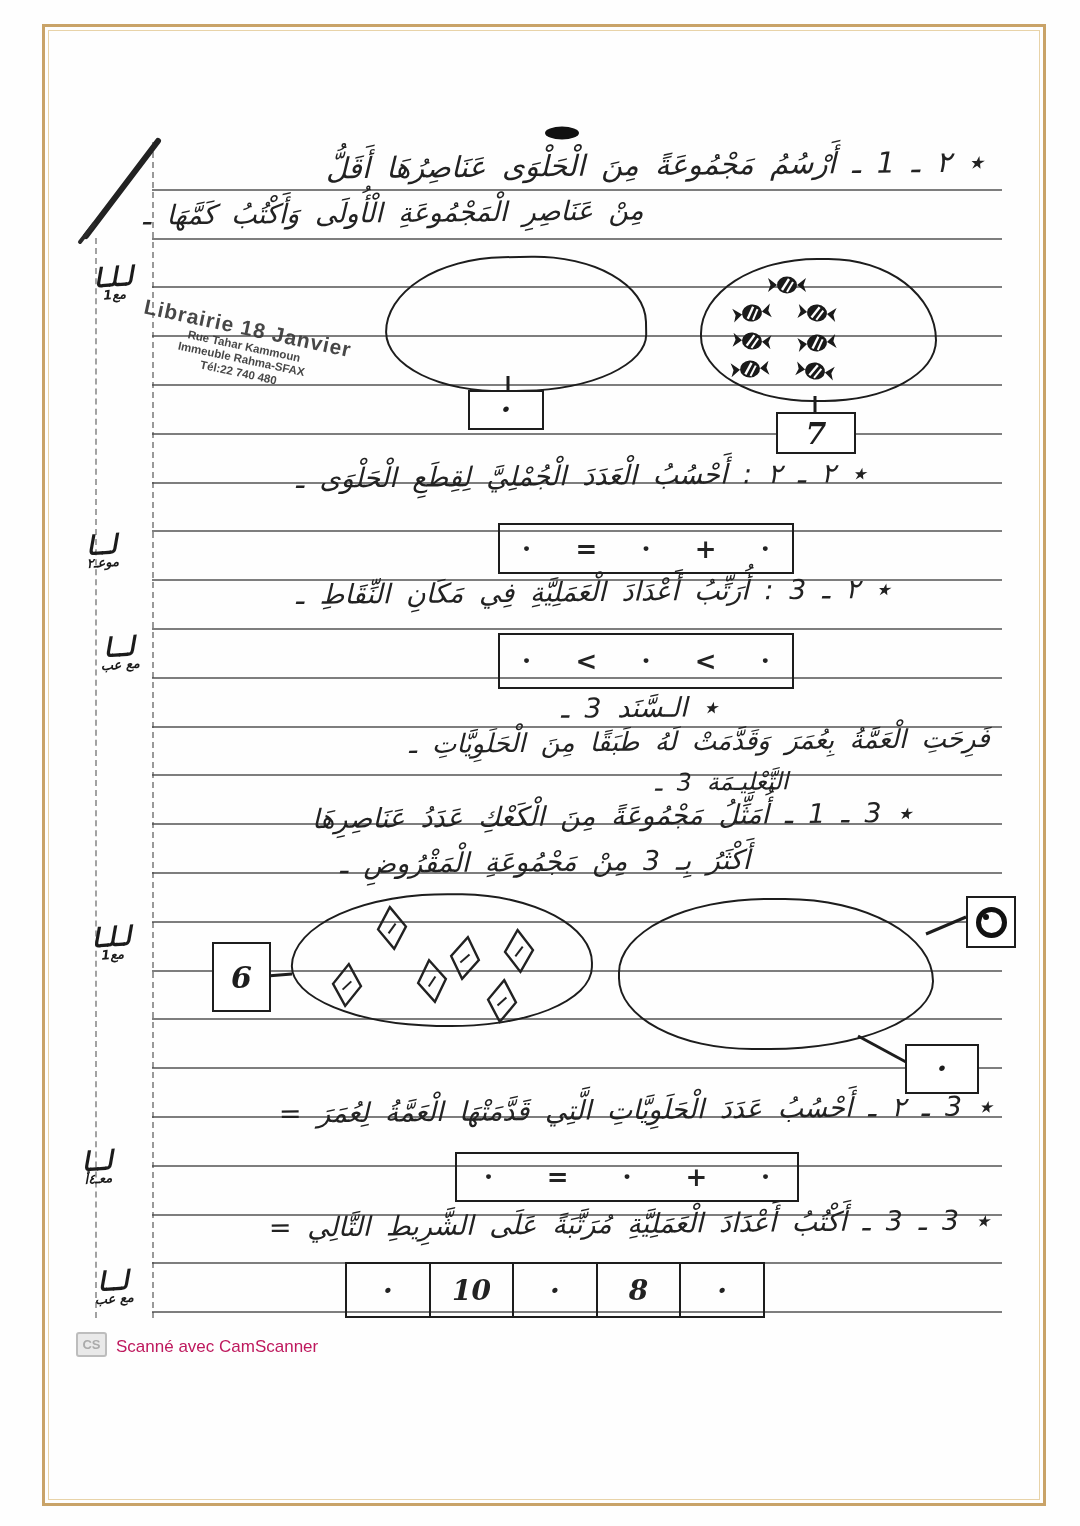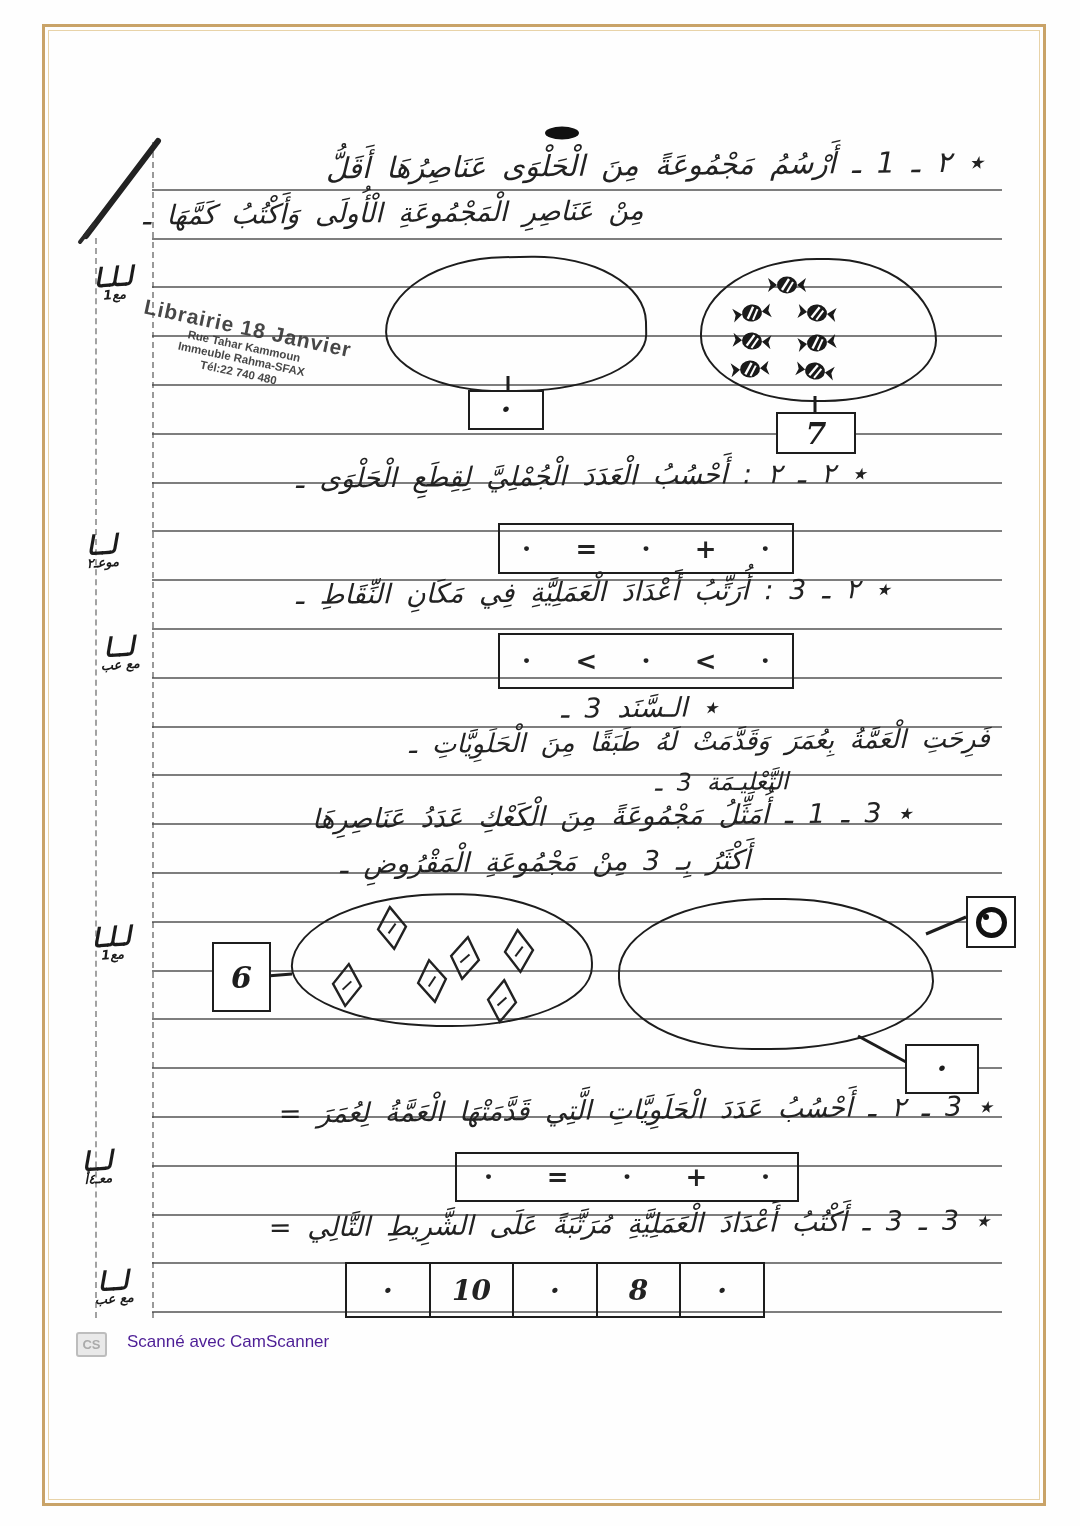--- a/index.html
+++ b/index.html
@@ -38,25 +38,25 @@
   .stamp .s1{font-size:21px;font-weight:bold;letter-spacing:1px;}
   .stamp .s2{font-size:11.5px;font-weight:bold;}
   
   .mark{position:absolute;text-align:center;color:#1b1b1b;transform:rotate(-4deg);}
   .mark .sym{display:block;font-size:26px;font-weight:bold;font-style:italic;line-height:.9;font-family:"DejaVu Sans",sans-serif;}
   .mark .lbl{display:block;font-size:13px;font-weight:bold;font-style:italic;margin-top:-2px;font-family:"DejaVu Sans",sans-serif;}
   
   .ring{width:21px;height:21px;border-radius:50%;border:5px solid #111;position:relative;}
   .ring::after{content:"";position:absolute;left:2.5px;top:2.5px;width:6px;height:6px;border-radius:50%;background:#111;}
   
-  .footer{position:absolute;left:76px;top:1332px;display:flex;align-items:flex-start;gap:20px;}
+  .footer{position:absolute;left:76px;top:1332px;display:flex;align-items:flex-end;gap:9px;}
   .cs-badge{width:27px;height:21px;border:2px solid #bdbdbd;border-radius:3px;color:#ababab;
             font-family:"Liberation Sans",sans-serif;font-weight:bold;font-size:13px;
             display:flex;align-items:center;justify-content:center;background:#e9e9e9;}
-  .cs-text{color:#4c1d95;font-family:"Liberation Sans",sans-serif;font-size:17px;}
+  .cs-text{color:#be185d;font-family:"Liberation Sans",sans-serif;font-size:17px;}
   svg.overlay{position:absolute;left:0;top:0;pointer-events:none;}
   .candy{position:absolute;}
   .diamond{position:absolute;}
 </style>
 </head>
 <body>
 
 <div class="page">
 
   <div class="frame">

